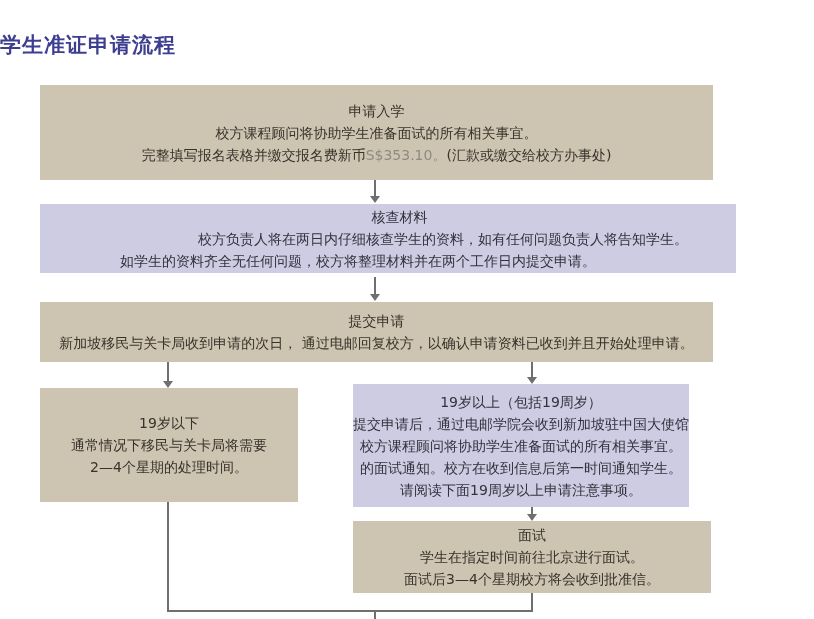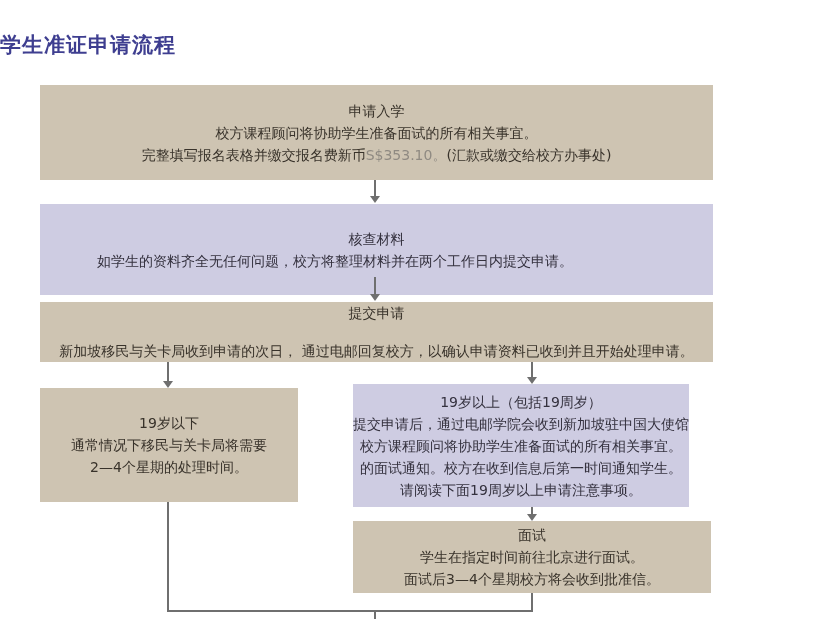--- a/index.html
+++ b/index.html
@@ -65,29 +65,30 @@
 
   <div class="box tan" style="left:40px; top:85px; width:673px; height:95px;">
     <div class="heading">申请入学</div>
     <div class="line">校方课程顾问将协助学生准备面试的所有相关事宜。</div>
     <div class="line"><span>完整填写报名表格并缴交报名费新币</span><span class="fee">S$353.10。</span><span>(汇款或缴交给校方办事处)</span></div>
   </div>
 
   <div class="vline" style="left:374px; top:180px; height:17px;"></div>
   <div class="ah" style="left:370px; top:196px;"></div>
 
-  <div class="box lav" style="left:40px; top:204px; width:673px; height:91px;">
+  <div class="box lav" style="left:40px; top:204px; width:673px; height:69px;padding-left:23px;">
     <div class="heading">核查材料</div>
+    <div class="line body-left indent1">校方负责人将在两日内仔细核查学生的资料，如有任何问题负责人将告知学生。</div>
     <div class="line body-left">如学生的资料齐全无任何问题，校方将整理材料并在两个工作日内提交申请。</div>
   </div>
 
   <div class="vline" style="left:374px; top:277px; height:18px;"></div>
   <div class="ah" style="left:370px; top:294px;"></div>
 
-  <div class="box tan" style="left:40px; top:302px; width:673px; height:60px;justify-content:space-between;">
+  <div class="box tan" style="left:40px; top:302px; width:673px; height:60px;">
     <div class="heading">提交申请</div>
     <div class="line">新加坡移民与关卡局收到申请的次日， 通过电邮回复校方，以确认申请资料已收到并且开始处理申请。</div>
   </div>
 
   <div class="vline" style="left:167px; top:362px; height:20px;"></div>
   <div class="ah" style="left:163px; top:381px;"></div>
 
   <div class="vline" style="left:531px; top:362px; height:16px;"></div>
   <div class="ah" style="left:527px; top:377px;"></div>
 

